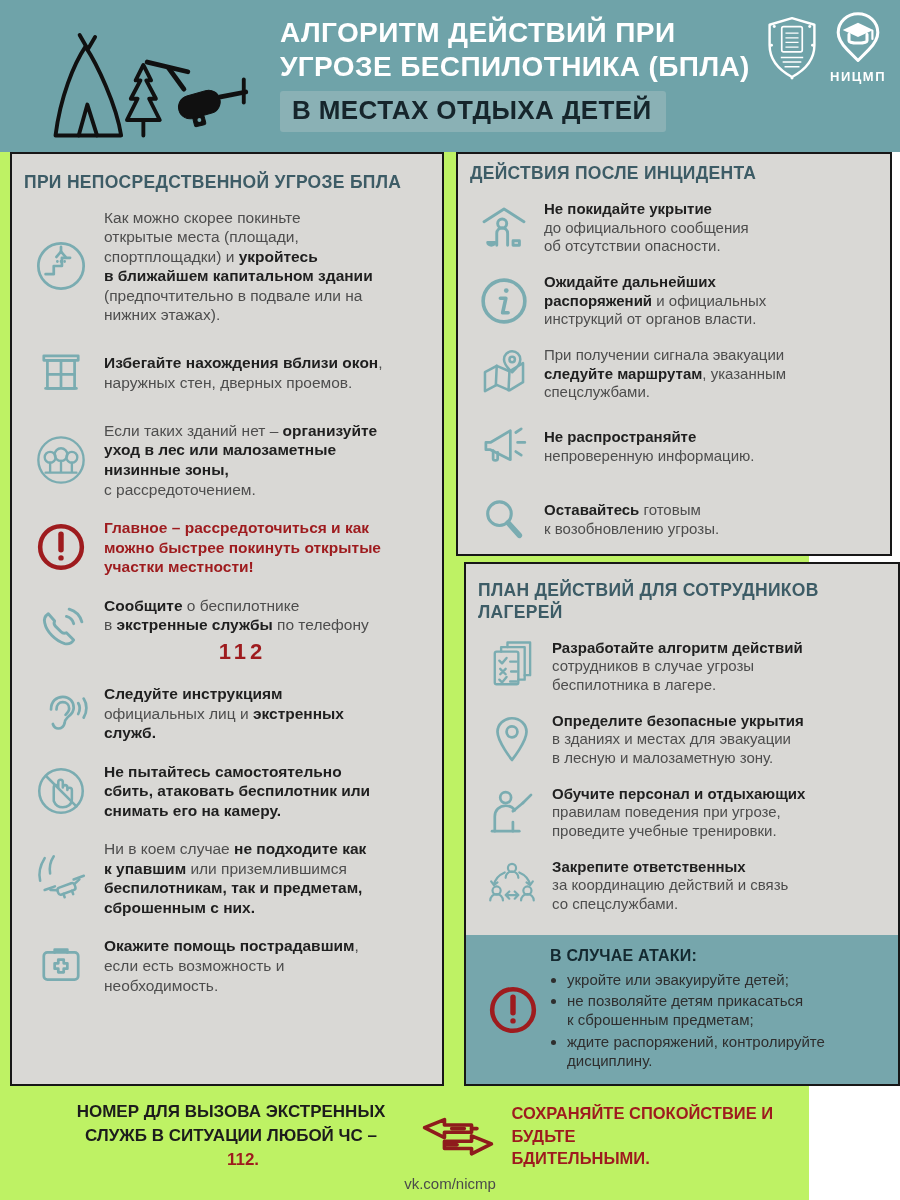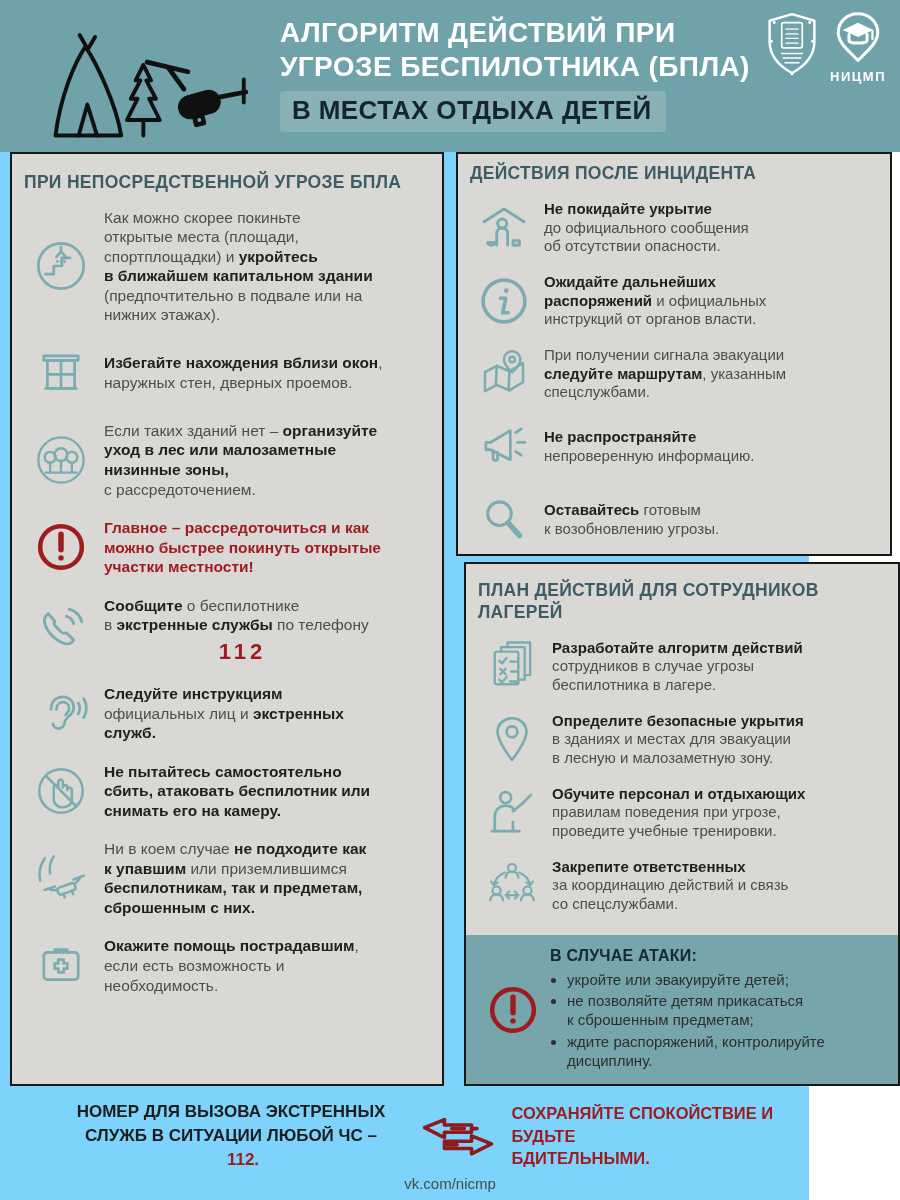--- a/index.html
+++ b/index.html
@@ -1,26 +1,26 @@
 <!DOCTYPE html>
 <html><head>
 <meta charset="utf-8">
 <style>
   html,body{margin:0;padding:0;width:900px;height:1200px;overflow:hidden;
     font-family:"Liberation Sans","DejaVu Sans",sans-serif;}
-  .poster{position:relative;width:809px;height:1200px;background:#7dd3fc;}
+  .poster{position:relative;width:809px;height:1200px;background:#bef264;}
 
   
   .header{position:absolute;left:0;top:0;width:900px;height:152px;background:#6fa3a9;}
   .illus{position:absolute;left:22px;top:8px;}
   .title-block{position:absolute;left:280px;top:16px;}
   .title-line{color:#ffffff;font-weight:bold;font-size:28px;line-height:1.22;letter-spacing:.4px;}
   .subtitle-chip{display:inline-block;margin-top:7px;background:#8ab1b5;color:#16252b;
     font-weight:bold;font-size:26px;letter-spacing:.4px;padding:4px 14px 6px 12px;border-radius:3px;}
-  .logos{position:absolute;right:14px;top:10px;display:flex;gap:10px;align-items:flex-start;}
+  .logos{position:absolute;right:14px;top:10px;display:flex;gap:10px;align-items:flex-end;}
   .logo-col{display:flex;flex-direction:column;align-items:center;}
   .logo-label{color:#ffffff;font-weight:bold;font-size:13px;letter-spacing:1.5px;margin-top:3px;}
 
   
   .panel{position:absolute;background:#d9d8d5;border:2px solid #171717;box-sizing:border-box;}
   .panel-left{left:10px;top:152px;width:434px;height:934px;padding:14px 8px 0 6px;}
   .panel-r1{left:456px;top:152px;width:436px;height:404px;padding:5px 8px 0 6px;}
   .panel-r2{left:456px;top:562px;width:436px;height:524px;padding:12px 8px 0 6px;margin-left:8px;}
   .panel h2{margin:4px 6px 14px 6px;color:#3d5c66;font-size:17.5px;
     letter-spacing:.3px;white-space:pre-line;line-height:1.25;}

